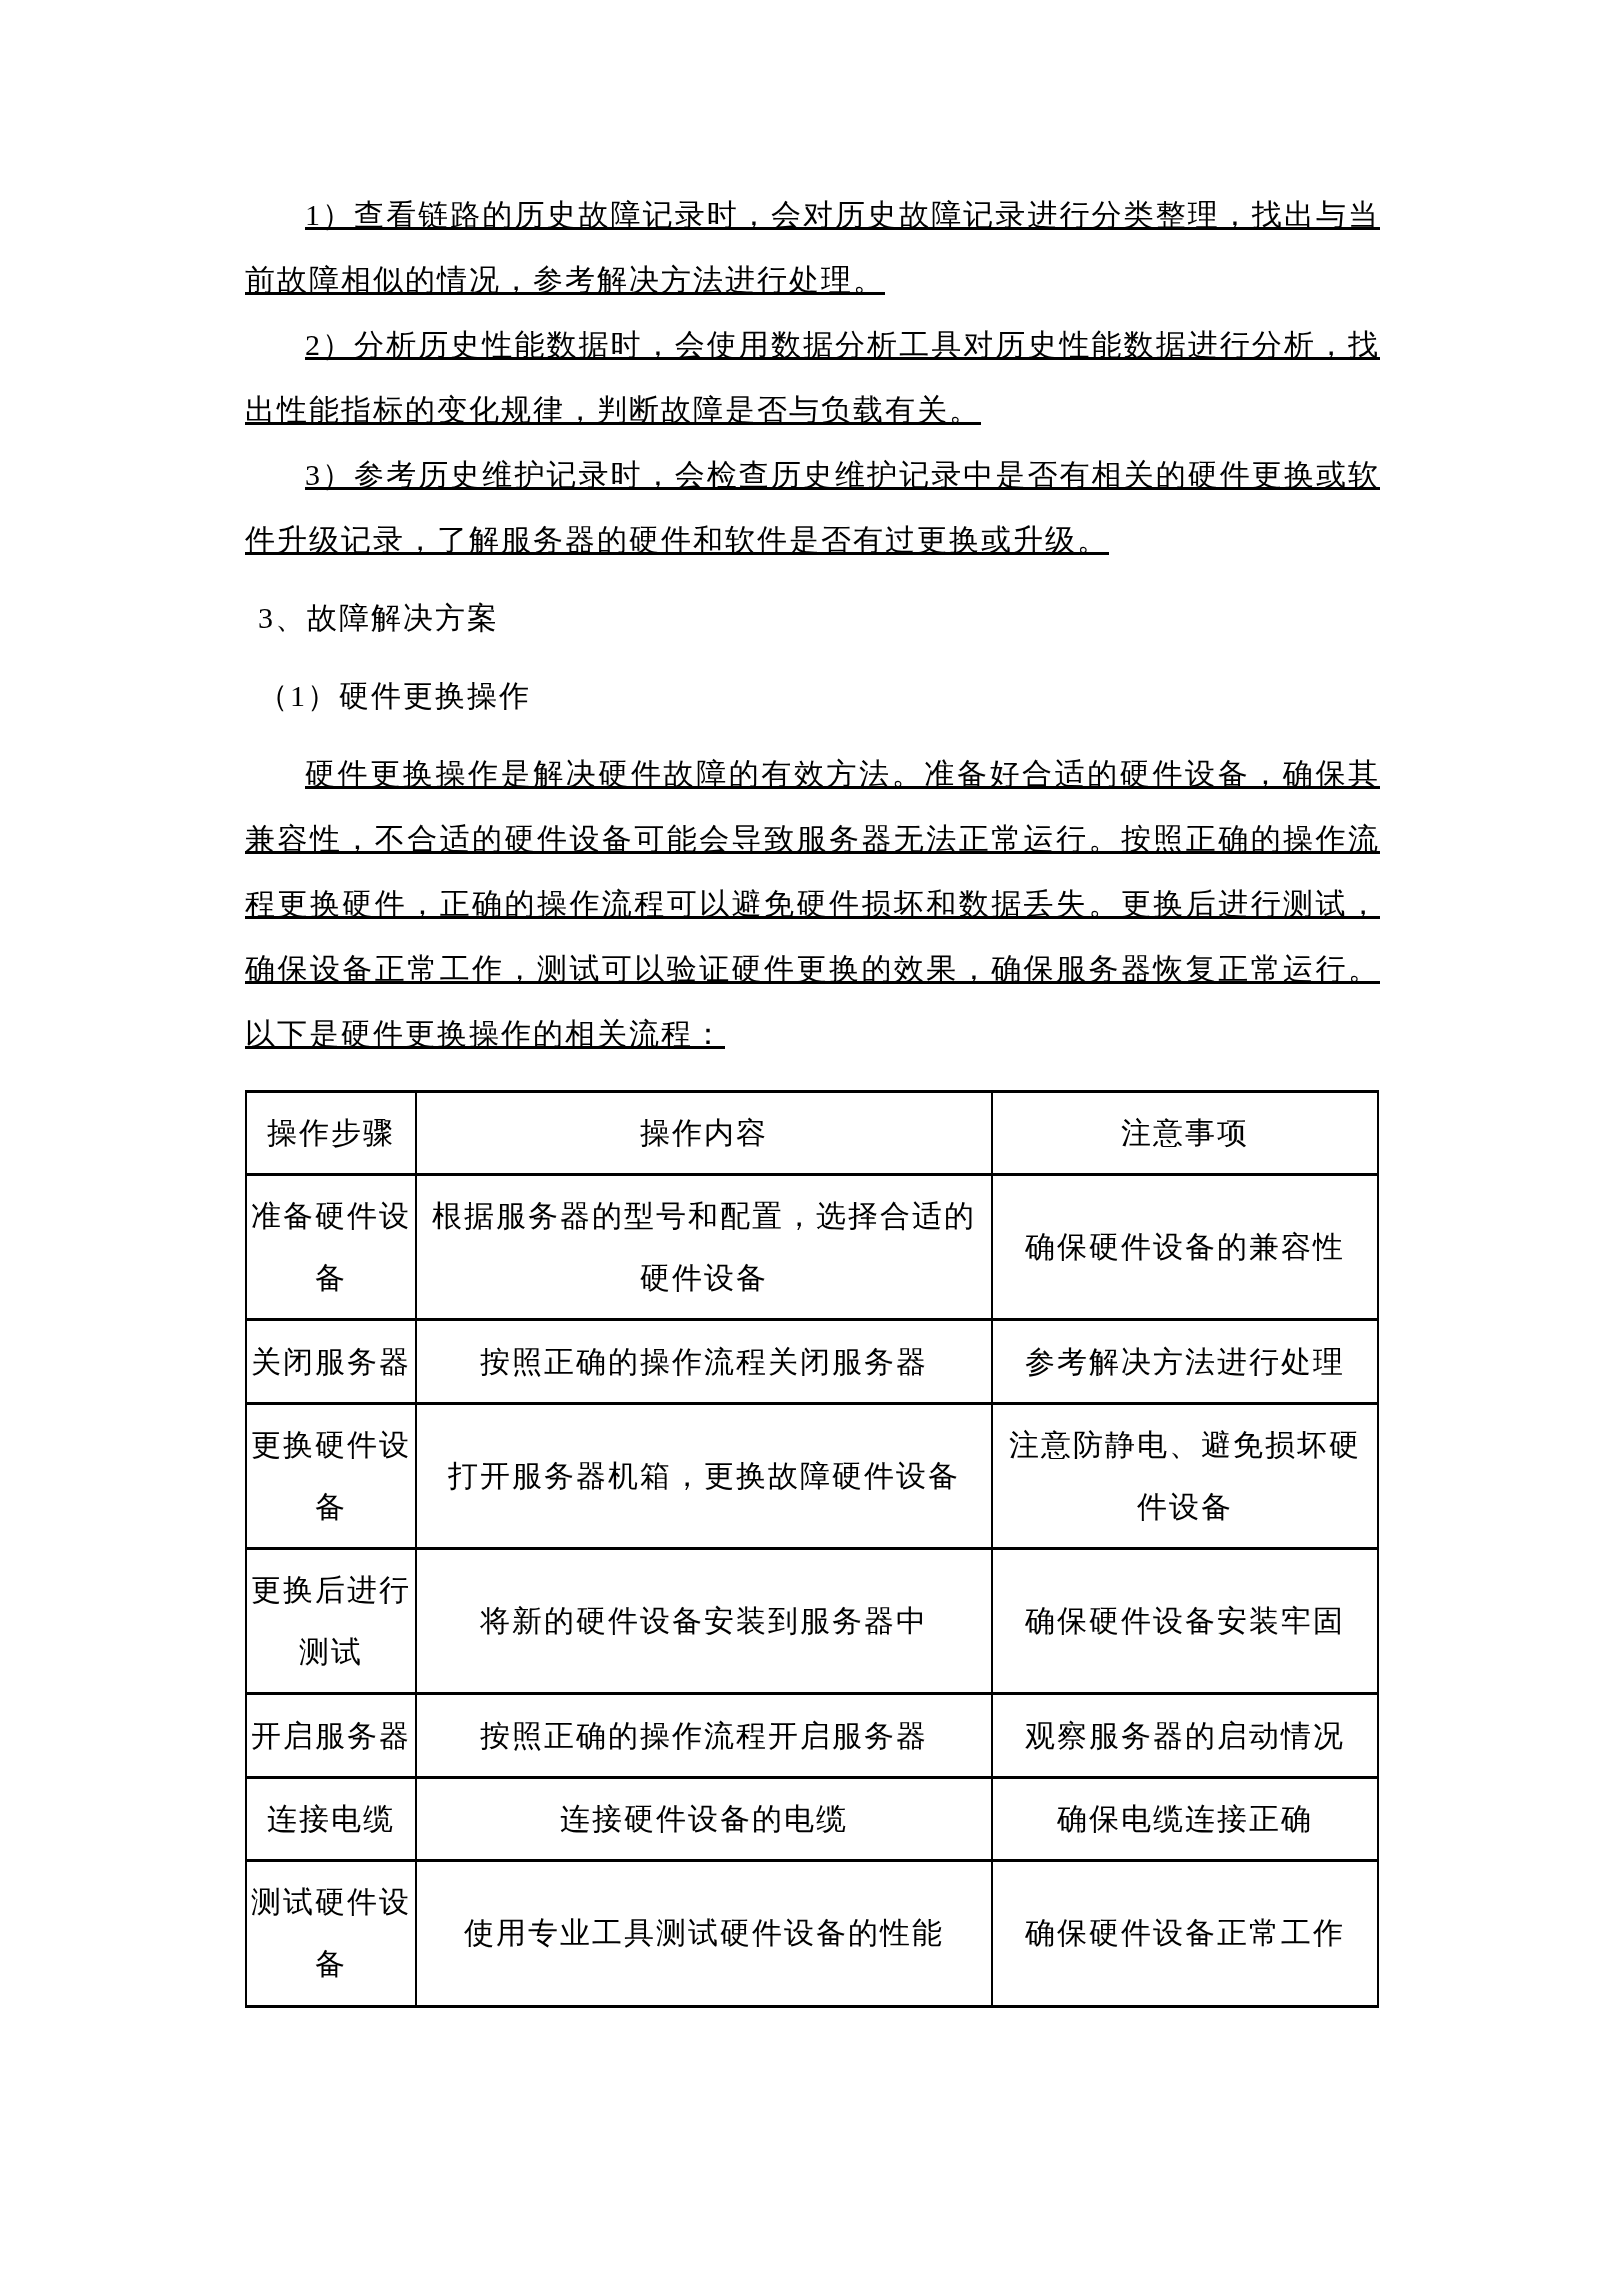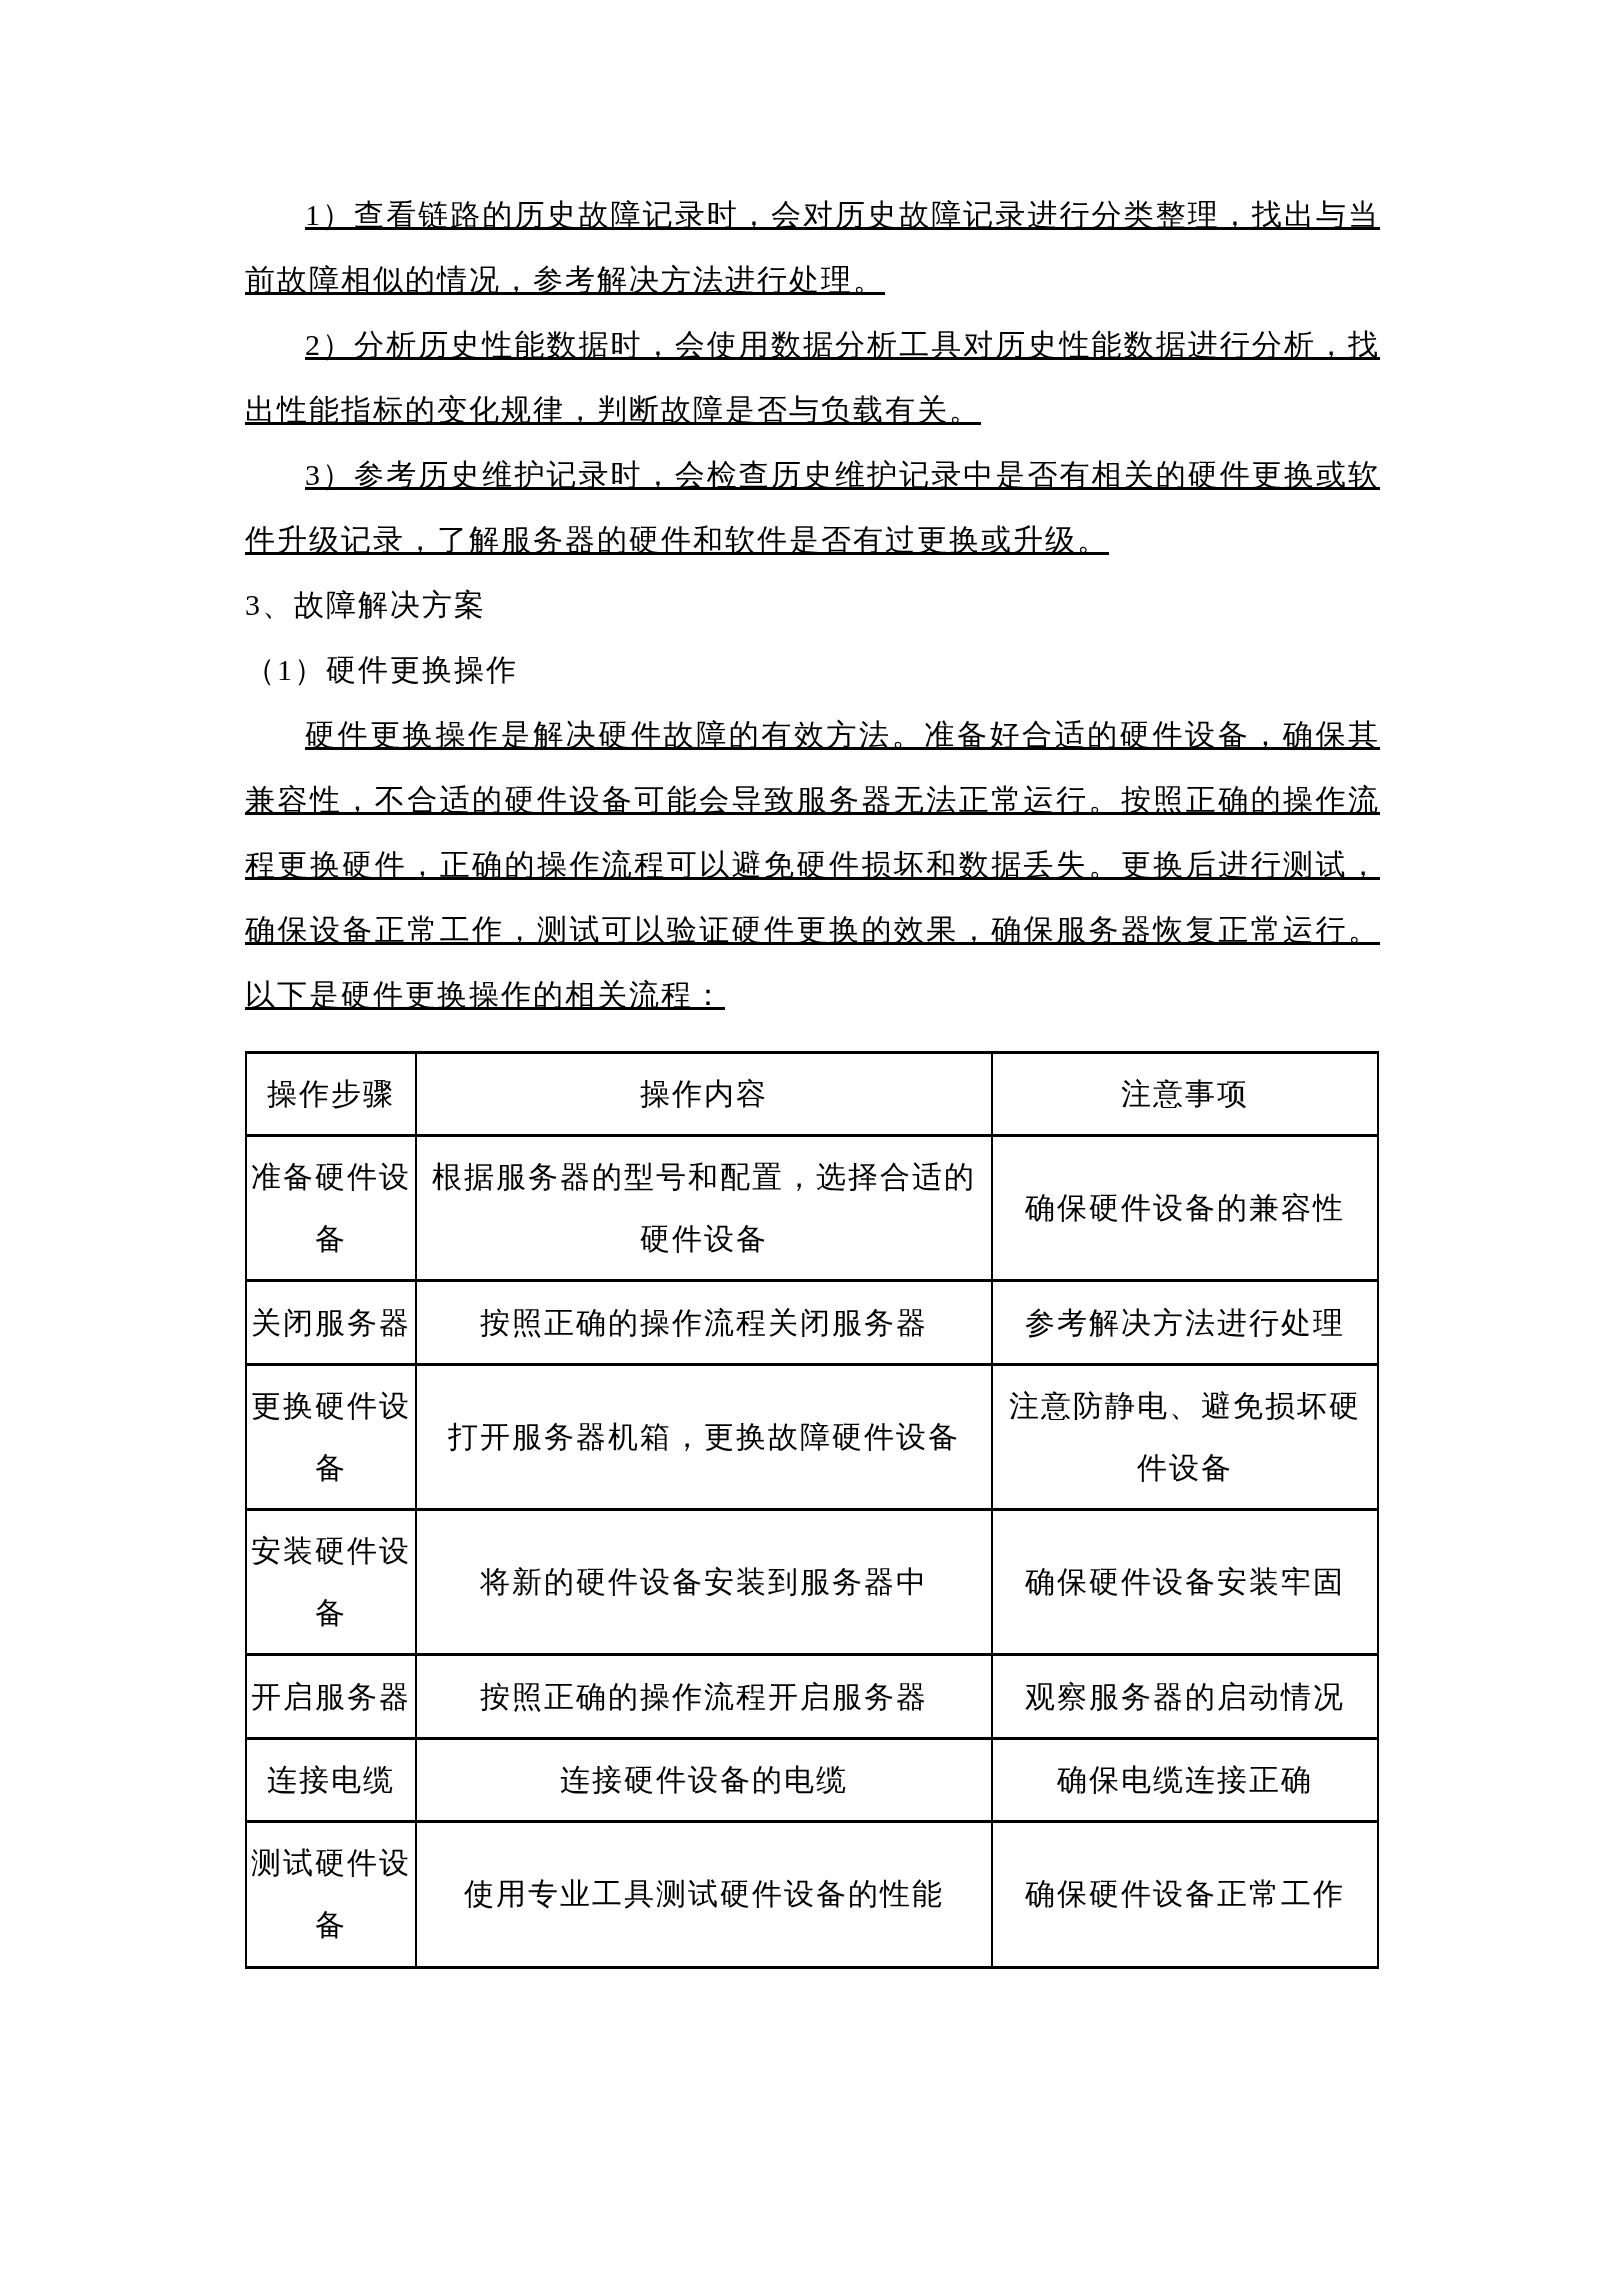--- a/index.html
+++ b/index.html
@@ -26,21 +26,21 @@
   .body-text {
     margin: 0;
     font-size: 30px;
     line-height: 65px;
     letter-spacing: 2px;
     text-align: justify;
     word-break: break-all;
   }
   .indent2 { text-indent: 60px; text-decoration: underline; }
   .heading {
-    margin: 0;
+    margin: 13px;
     font-size: 30px;
     line-height: 65px;
     letter-spacing: 2px;
     font-weight: normal;
   }
   table.proc {
     border-collapse: collapse;
     table-layout: fixed;
     width: 1016px;
     margin-top: 23.6px;
@@ -105,21 +105,21 @@
         <td>关闭服务器</td>
         <td>按照正确的操作流程关闭服务器</td>
         <td>参考解决方法进行处理</td>
       </tr>
       <tr>
         <td>更换硬件设备</td>
         <td>打开服务器机箱，更换故障硬件设备</td>
         <td>注意防静电、避免损坏硬件设备</td>
       </tr>
       <tr>
-        <td>安装硬件设备</td>
+        <td>更换后进行测试</td>
         <td>将新的硬件设备安装到服务器中</td>
         <td>确保硬件设备安装牢固</td>
       </tr>
       <tr>
         <td>开启服务器</td>
         <td>按照正确的操作流程开启服务器</td>
         <td>观察服务器的启动情况</td>
       </tr>
       <tr>
         <td>连接电缆</td>

